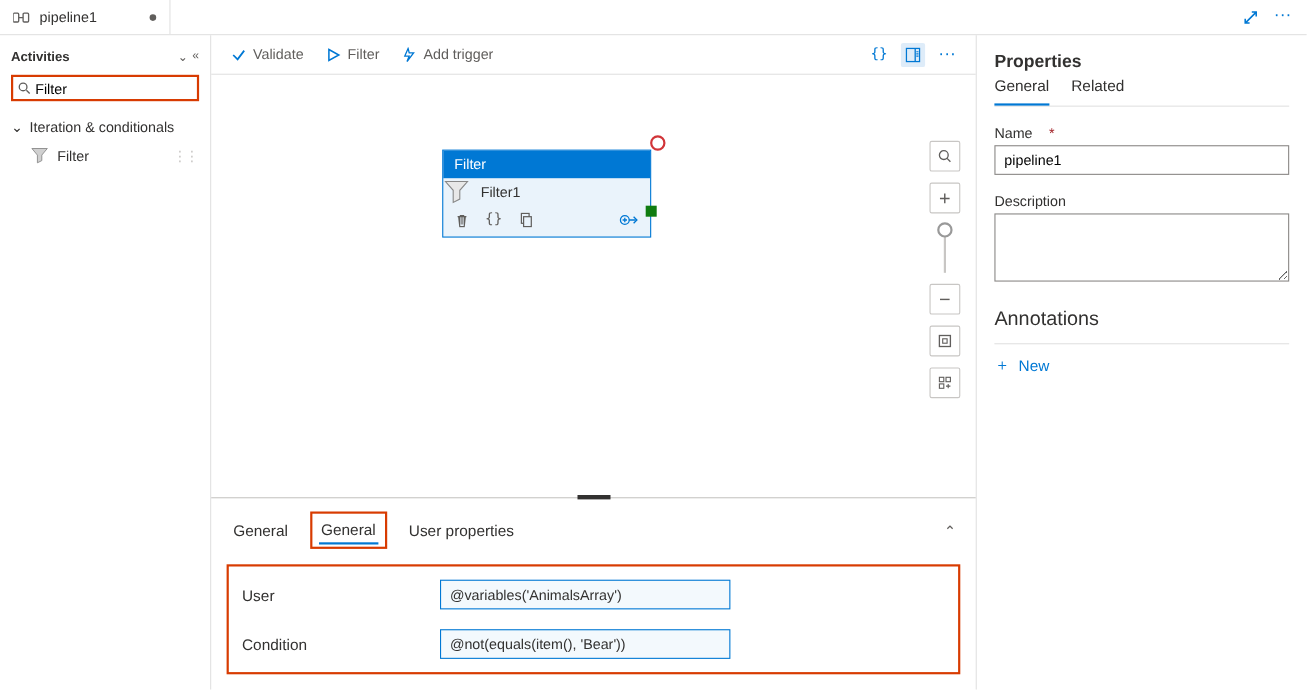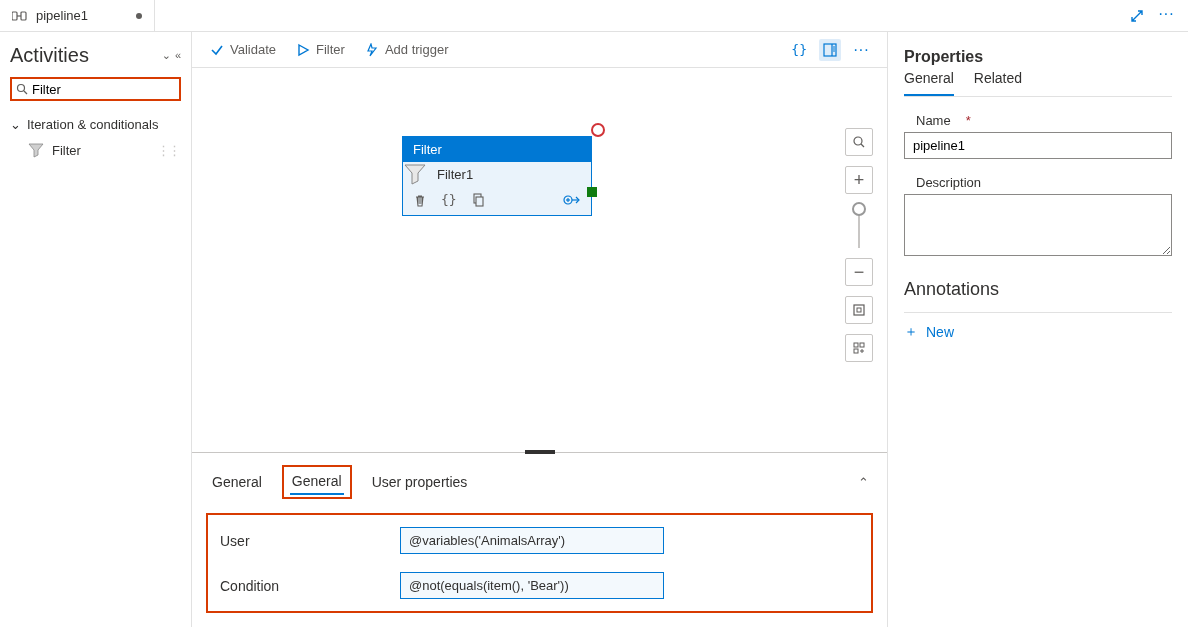--- a/index.html
+++ b/index.html
@@ -39,21 +39,21 @@
     width: 192px;
     border-right: 1px solid #e1e1e1;
     padding: 12px 10px;
   }
   .sidebar-header {
     display: flex;
     align-items: center;
     justify-content: space-between;
     margin-bottom: 10px;
   }
-  .sidebar-title { font-size: 20px; font-weight: 400; }
+  .sidebar-title { font-size: 12px; font-weight: 700; }
   .sidebar-chevrons { color: #605e5c; display:flex; gap:4px; font-size:11px;}
   .search-box {
     border: 2px solid #d83b01;
     height: 24px;
     display: flex;
     align-items: center;
     padding: 0 4px;
     gap: 4px;
     margin-bottom: 12px;
   }
@@ -242,21 +242,21 @@
 
   
   .properties {
     width: 300px;
     padding: 16px;
   }
   .properties h2 { font-size: 16px; font-weight: 600; }
   .prop-tabs { display: flex; gap: 20px; border-bottom: 1px solid #e1e1e1; margin-bottom: 16px;}
   .prop-tab { padding: 4px 0 8px 0; font-size: 14px; cursor:pointer;}
   .prop-tab.active { border-bottom: 2px solid #0078d4; color:#323130; }
-  .field-label { font-size: 13px; margin-bottom: 4px; display:flex; gap:15px;margin-left:12px;}
+  .field-label { font-size: 13px; margin-bottom: 4px; display:flex; gap:15px;}
   .req { color: #a4262c; }
   .text-input {
     width: 100%; padding: 5px 8px;
     border: 1px solid #8a8886;
     font-size: 13px;
     margin-bottom: 16px;
   }
   textarea.text-input { height: 62px; resize: both; font-family: inherit;}
   .ann-title { font-size: 18px; margin: 4px 0 12px 0; }
   .ann-hr { border: none; border-top: 1px solid #e1e1e1; margin-bottom: 10px;}

